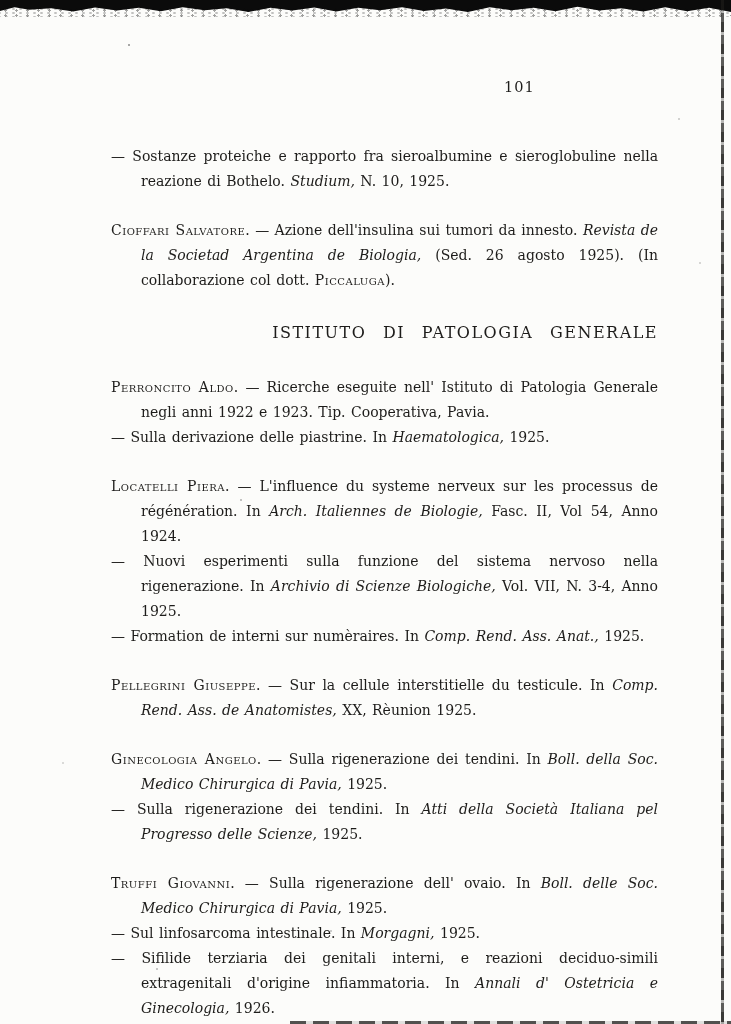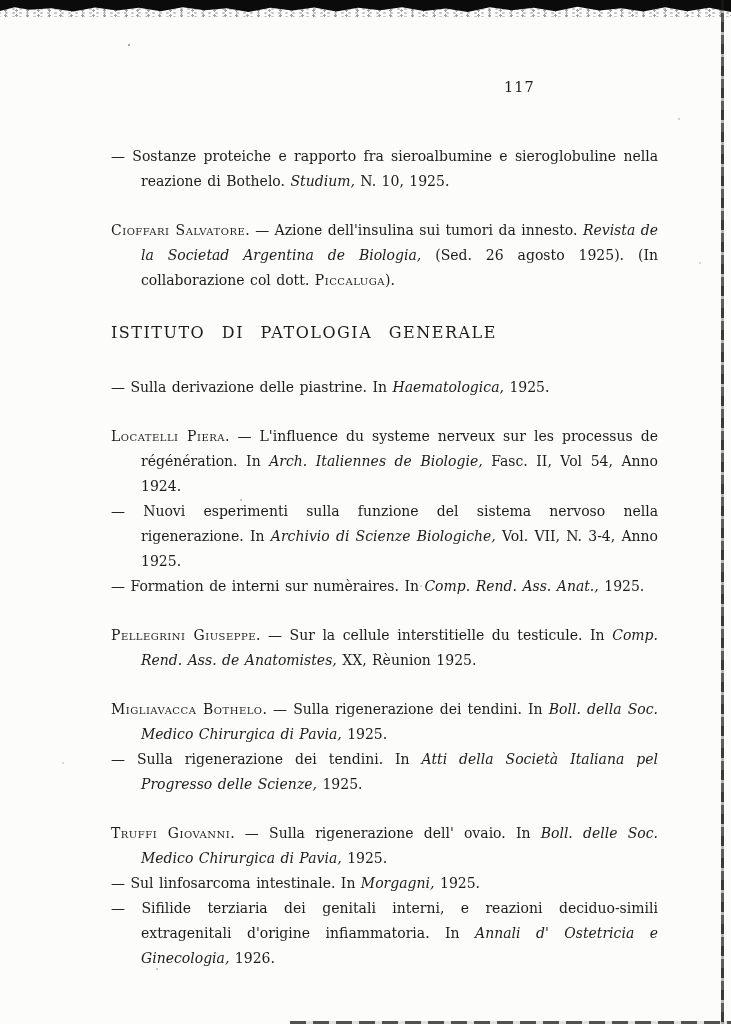--- a/index.html
+++ b/index.html
@@ -69,59 +69,60 @@
   .entry {
     margin: 0;
     text-align: justify;
     padding-left: 30px;
     text-indent: -30px;
     word-spacing: 1px;
   }
   .seg-italic { font-style: italic; }
   .seg-smallcaps { font-variant: small-caps; letter-spacing: .5px; }
   .section-heading {
-    text-align: left;
+    text-align: right;
     font-size: 16px;
     letter-spacing: 1.5px;
     word-spacing: 10px;
     margin: 27px 0 30px 0;
     white-space: nowrap;
   }
 </style>
 </head>
 <body style="--ink: #1d1c1a; --paper: #fcfcfa;">
 
 <div class="torn-top"></div>
 <div class="torn-noise"></div>
 <div class="edge-right"></div>
 <div class="edge-bottom"></div>
 <div class="specks"></div>
 
-<div class="page-number">117</div>
+<div class="page-number">101</div>
 <div class="bibliography">
     <div class="entry-group">
       <p class="entry"><span class="seg-plain">— Sostanze proteiche e rapporto fra sieroalbumine e sieroglobuline nella reazione di Bothelo. </span><span class="seg-italic">Studium,</span><span class="seg-plain"> N. 10, 1925.</span></p>
     </div>
     <div class="entry-group">
       <p class="entry"><span class="seg-smallcaps">Cioffari Salvatore</span><span class="seg-plain">. — Azione dell'insulina sui tumori da innesto. </span><span class="seg-italic">Revista de la Societad Argentina de Biologia,</span><span class="seg-plain"> (Sed. 26 agosto 1925). (In collaborazione col dott. </span><span class="seg-smallcaps">Piccaluga</span><span class="seg-plain">).</span></p>
     </div>
     <div class="section-heading">ISTITUTO DI PATOLOGIA GENERALE</div>
     <div class="entry-group">
+      <p class="entry"><span class="seg-smallcaps">Perroncito Aldo</span><span class="seg-plain">. — Ricerche eseguite nell' Istituto di Patologia Generale negli anni 1922 e 1923. Tip. Cooperativa, Pavia.</span></p>
       <p class="entry"><span class="seg-plain">— Sulla derivazione delle piastrine. In </span><span class="seg-italic">Haematologica,</span><span class="seg-plain"> 1925.</span></p>
     </div>
     <div class="entry-group">
       <p class="entry"><span class="seg-smallcaps">Locatelli Piera</span><span class="seg-plain">. — L'influence du systeme nerveux sur les processus de régénération. In </span><span class="seg-italic">Arch. Italiennes de Biologie,</span><span class="seg-plain"> Fasc. II, Vol 54, Anno 1924.</span></p>
       <p class="entry"><span class="seg-plain">— Nuovi esperimenti sulla funzione del sistema nervoso nella rigenerazione. In </span><span class="seg-italic">Archivio di Scienze Biologiche,</span><span class="seg-plain"> Vol. VII, N. 3-4, Anno 1925.</span></p>
       <p class="entry"><span class="seg-plain">— Formation de interni sur numèraires. In </span><span class="seg-italic">Comp. Rend. Ass. Anat.,</span><span class="seg-plain"> 1925.</span></p>
     </div>
     <div class="entry-group">
       <p class="entry"><span class="seg-smallcaps">Pellegrini Giuseppe</span><span class="seg-plain">. — Sur la cellule interstitielle du testicule. In </span><span class="seg-italic">Comp. Rend. Ass. de Anatomistes,</span><span class="seg-plain"> XX, Rèunion 1925.</span></p>
     </div>
     <div class="entry-group">
-      <p class="entry"><span class="seg-smallcaps">Migliavacca Bothelo</span><span class="seg-plain">. — Sulla rigenerazione dei tendini. In </span><span class="seg-italic">Boll. della Soc. Medico Chirurgica di Pavia,</span><span class="seg-plain"> 1925.</span></p>
+      <p class="entry"><span class="seg-smallcaps">Ginecologia Angelo</span><span class="seg-plain">. — Sulla rigenerazione dei tendini. In </span><span class="seg-italic">Boll. della Soc. Medico Chirurgica di Pavia,</span><span class="seg-plain"> 1925.</span></p>
       <p class="entry"><span class="seg-plain">— Sulla rigenerazione dei tendini. In </span><span class="seg-italic">Atti della Società Italiana pel Progresso delle Scienze,</span><span class="seg-plain"> 1925.</span></p>
     </div>
     <div class="entry-group">
       <p class="entry"><span class="seg-smallcaps">Truffi Giovanni</span><span class="seg-plain">. — Sulla rigenerazione dell' ovaio. In </span><span class="seg-italic">Boll. delle Soc. Medico Chirurgica di Pavia,</span><span class="seg-plain"> 1925.</span></p>
       <p class="entry"><span class="seg-plain">— Sul linfosarcoma intestinale. In </span><span class="seg-italic">Morgagni,</span><span class="seg-plain"> 1925.</span></p>
       <p class="entry"><span class="seg-plain">— Sifilide terziaria dei genitali interni, e reazioni deciduo-simili extragenitali d'origine infiammatoria. In </span><span class="seg-italic">Annali d' Ostetricia e Ginecologia,</span><span class="seg-plain"> 1926.</span></p>
     </div>
   </div>
 
 </body></html>

